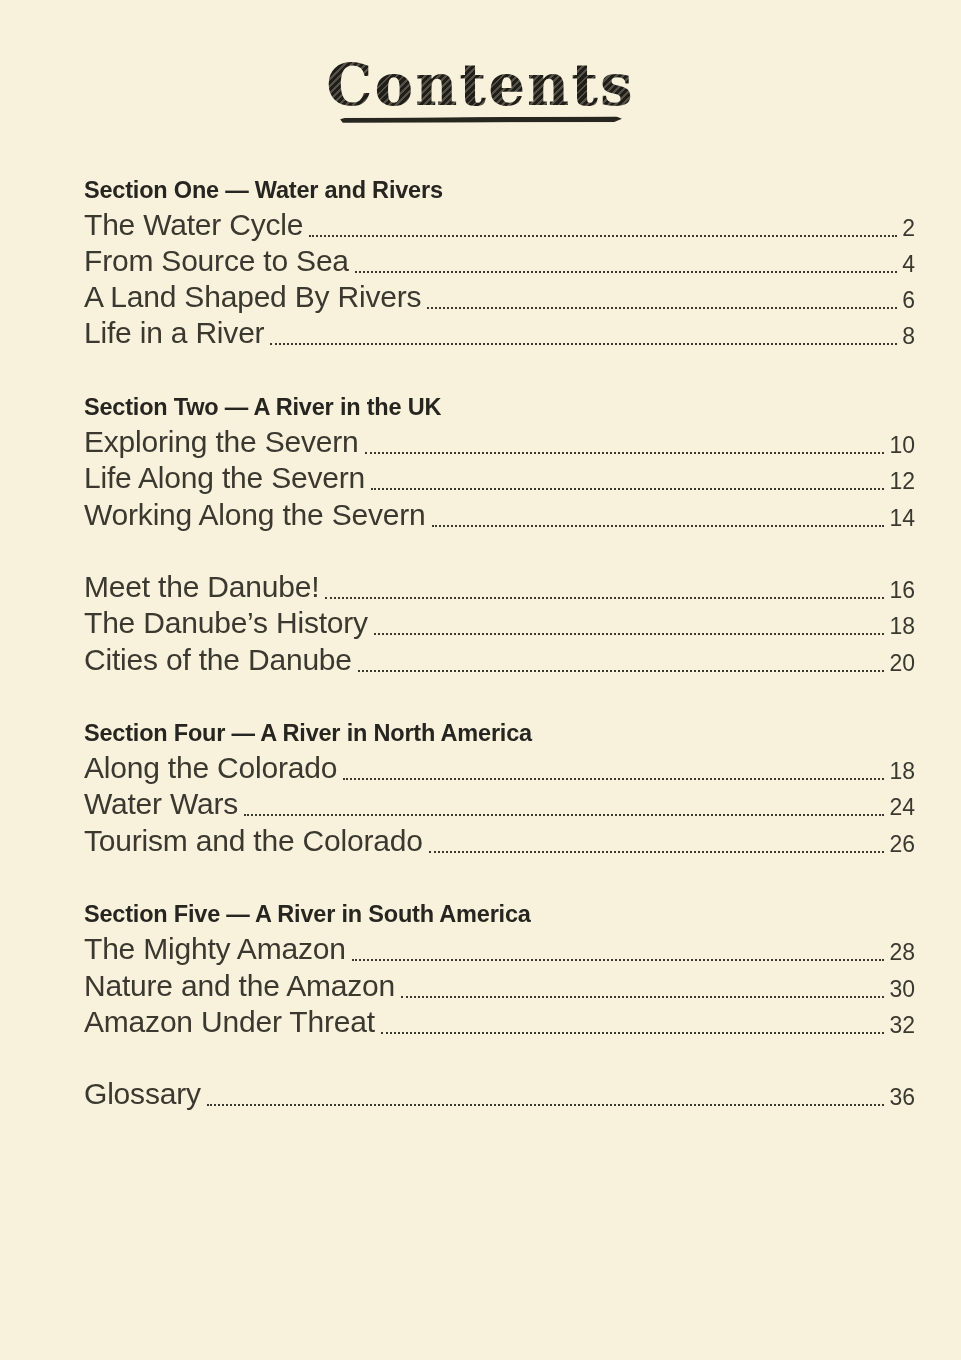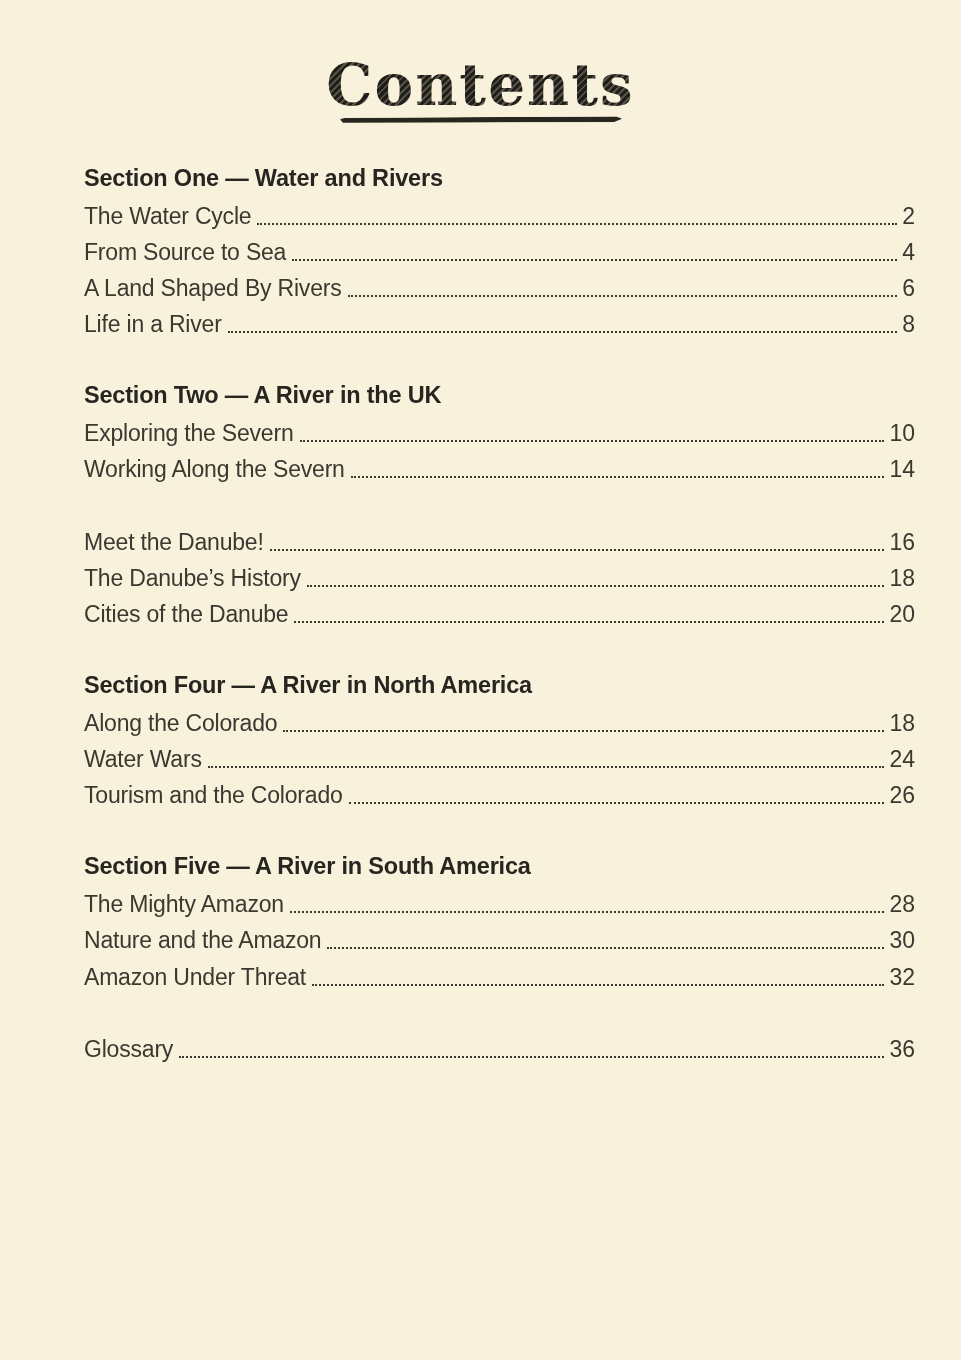--- a/index.html
+++ b/index.html
@@ -49,40 +49,40 @@
   }
   .title-underline{
     width:282px;height:6px;
     margin:3px auto 0;
     background:#27261f;
     border-radius:3px;
     transform:rotate(-0.35deg);
     clip-path:polygon(0 25%,2% 0,98% 5%,100% 45%,97% 100%,1% 80%);
   }
   
-  .toc-section{margin:0 0 36px 0;}
+  .toc-section{margin:12px 0 36px 0;}
   .section-heading{
     margin:0;
     height:36.3px;
     display:flex;align-items:center;
     font-size:23.5px;
     font-weight:700;
     letter-spacing:-0.2px;
     color:var(--heading_ink);
   }
   .toc-row{
     display:flex;
     align-items:flex-end;
     height:36.3px;
     box-sizing:border-box;
     padding-bottom:5px;
   }
   .entry-label{
     flex:0 0 auto;
-    font-size:23px;
+    font-size:30px;
     line-height:1;
     letter-spacing:-0.2px;
     color:var(--ink);
     white-space:pre;
   }
   .leader{
     flex:1 1 auto;
     border-bottom:2.5px dotted var(--ink);
     margin:0 5px 3px 6px;
     min-width:20px;
@@ -135,20 +135,25 @@
 
   <section class="toc-section">
     <h2 class="section-heading">Section Two — A River in the UK</h2>
     <div class="rows">
   <div class="toc-row">
     <span class="entry-label">Exploring the Severn</span>
     <span class="leader"></span>
     <span class="entry-page">10</span>
   </div>
 
+  <div class="toc-row">
+    <span class="entry-label">Life Along the Severn</span>
+    <span class="leader"></span>
+    <span class="entry-page">12</span>
+  </div>
 
   <div class="toc-row">
     <span class="entry-label">Working Along the Severn</span>
     <span class="leader"></span>
     <span class="entry-page">14</span>
   </div>
 </div>
   </section>
 
   <section class="toc-section">

